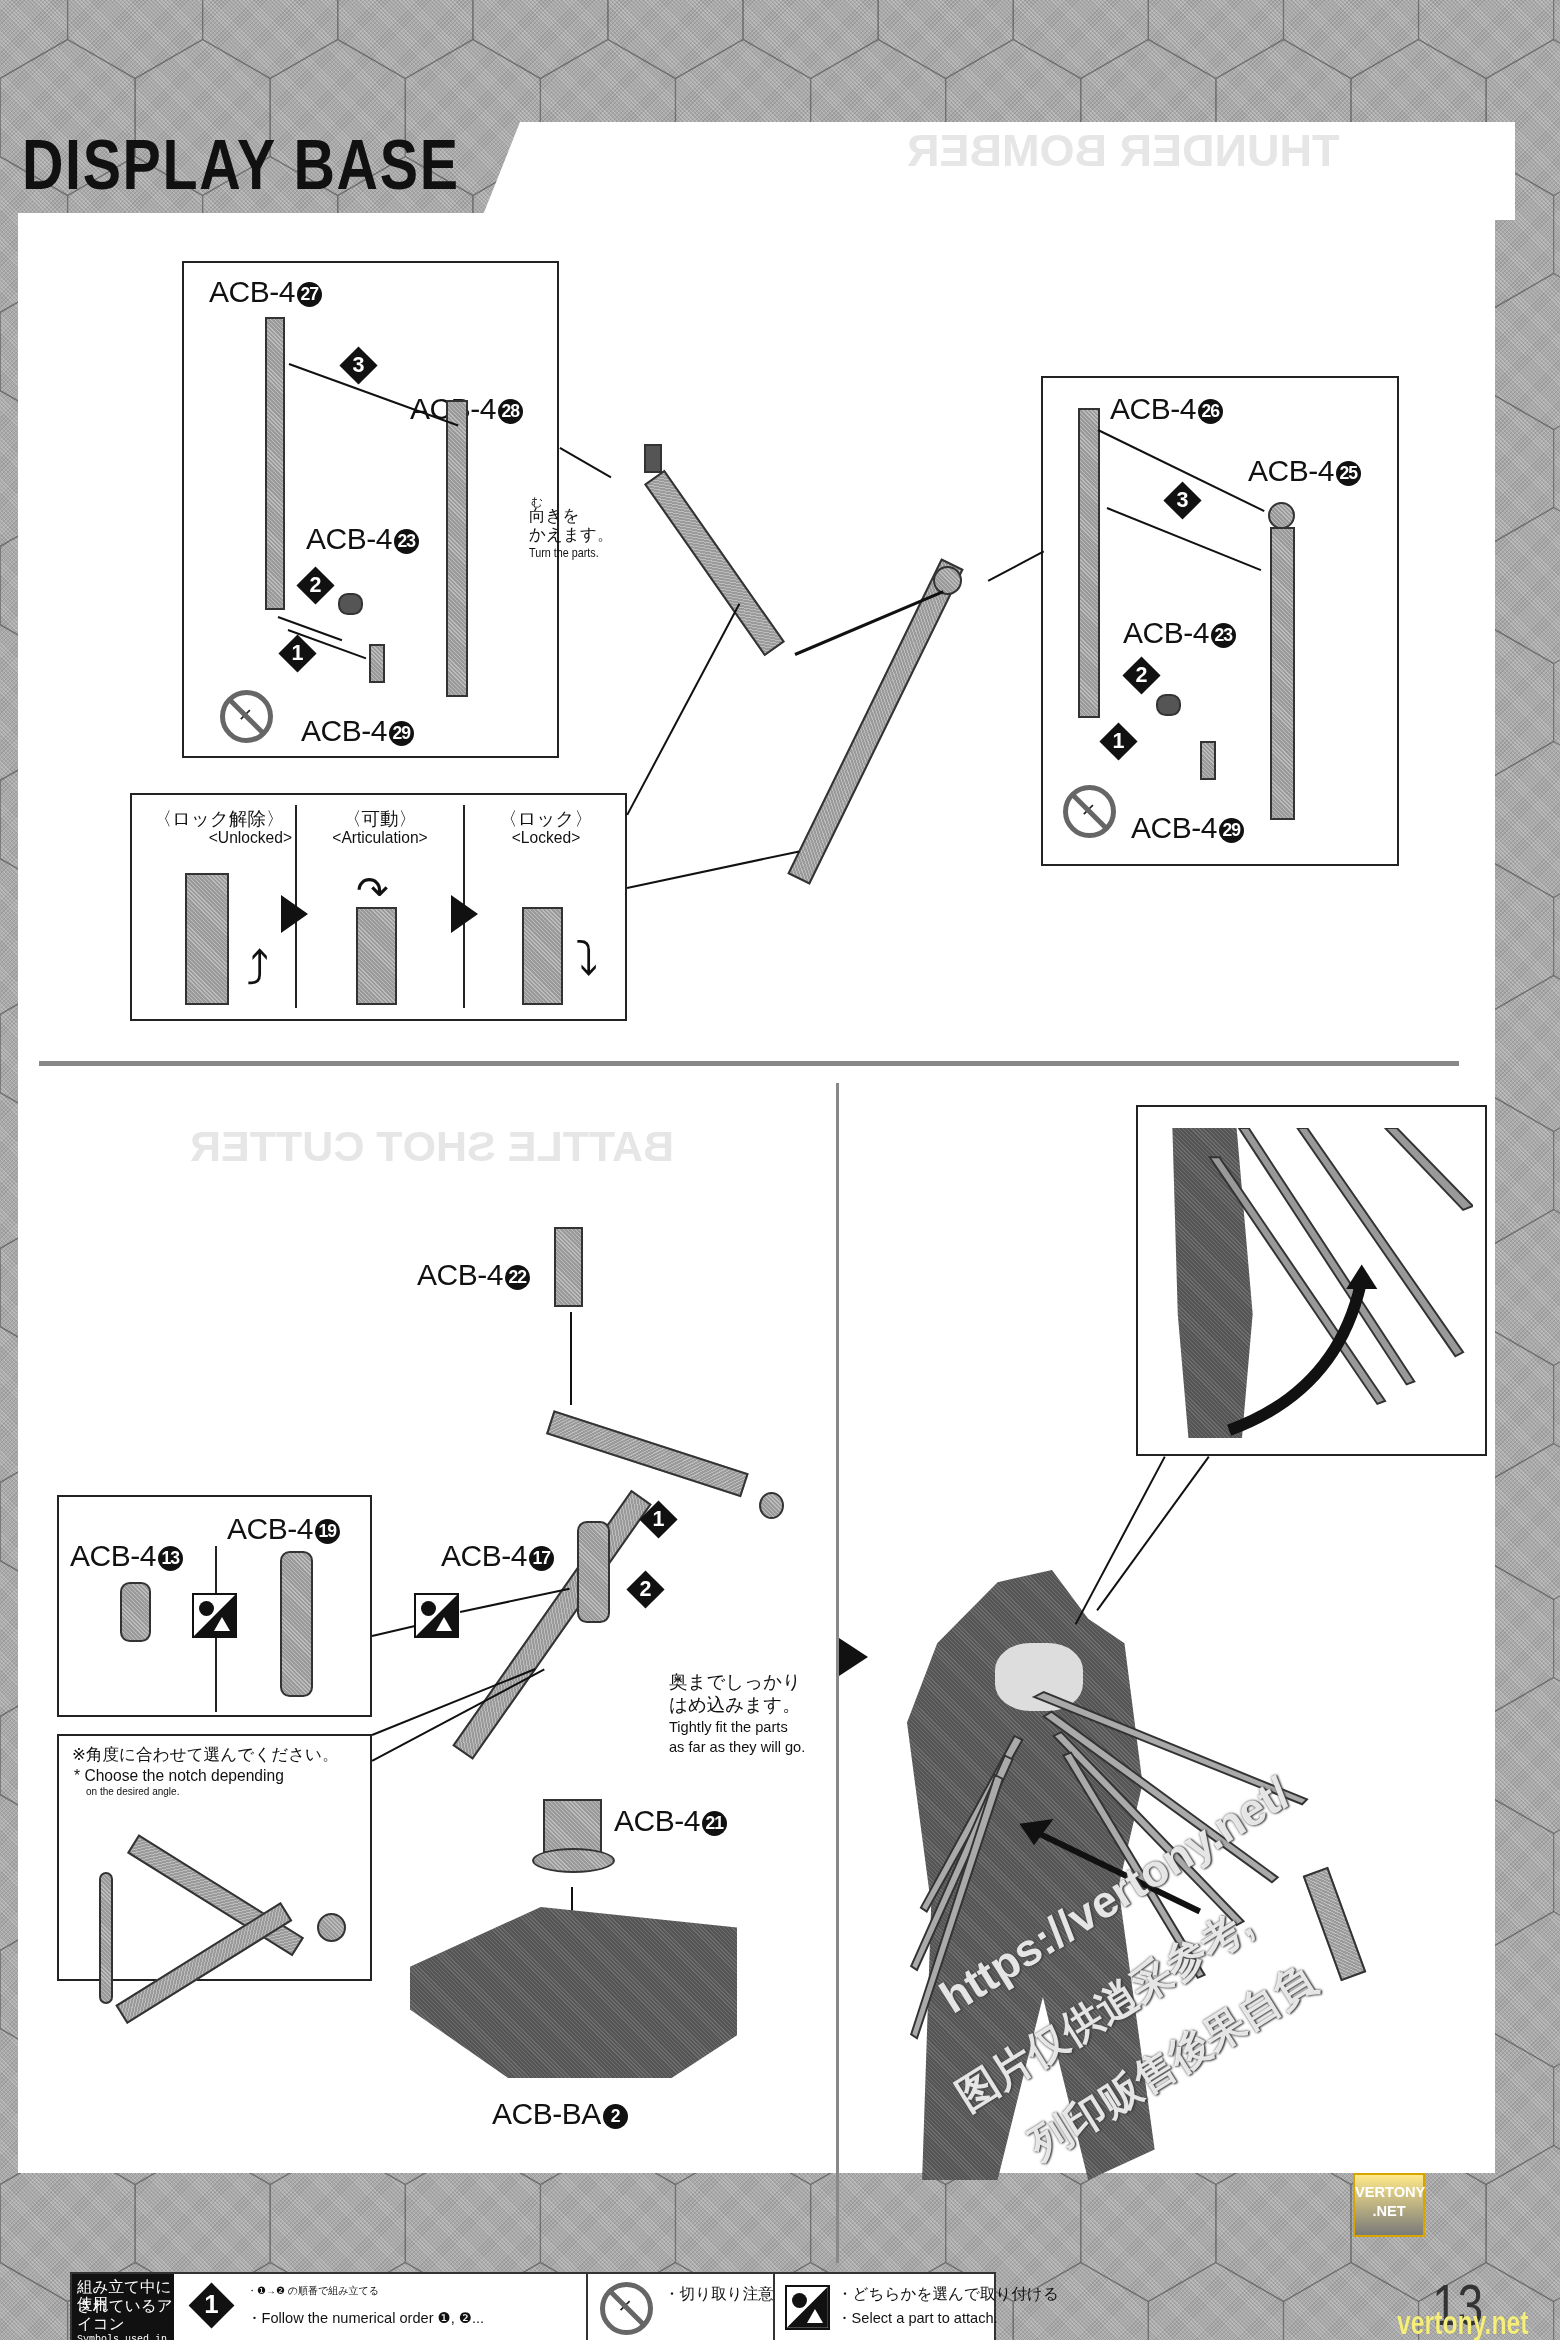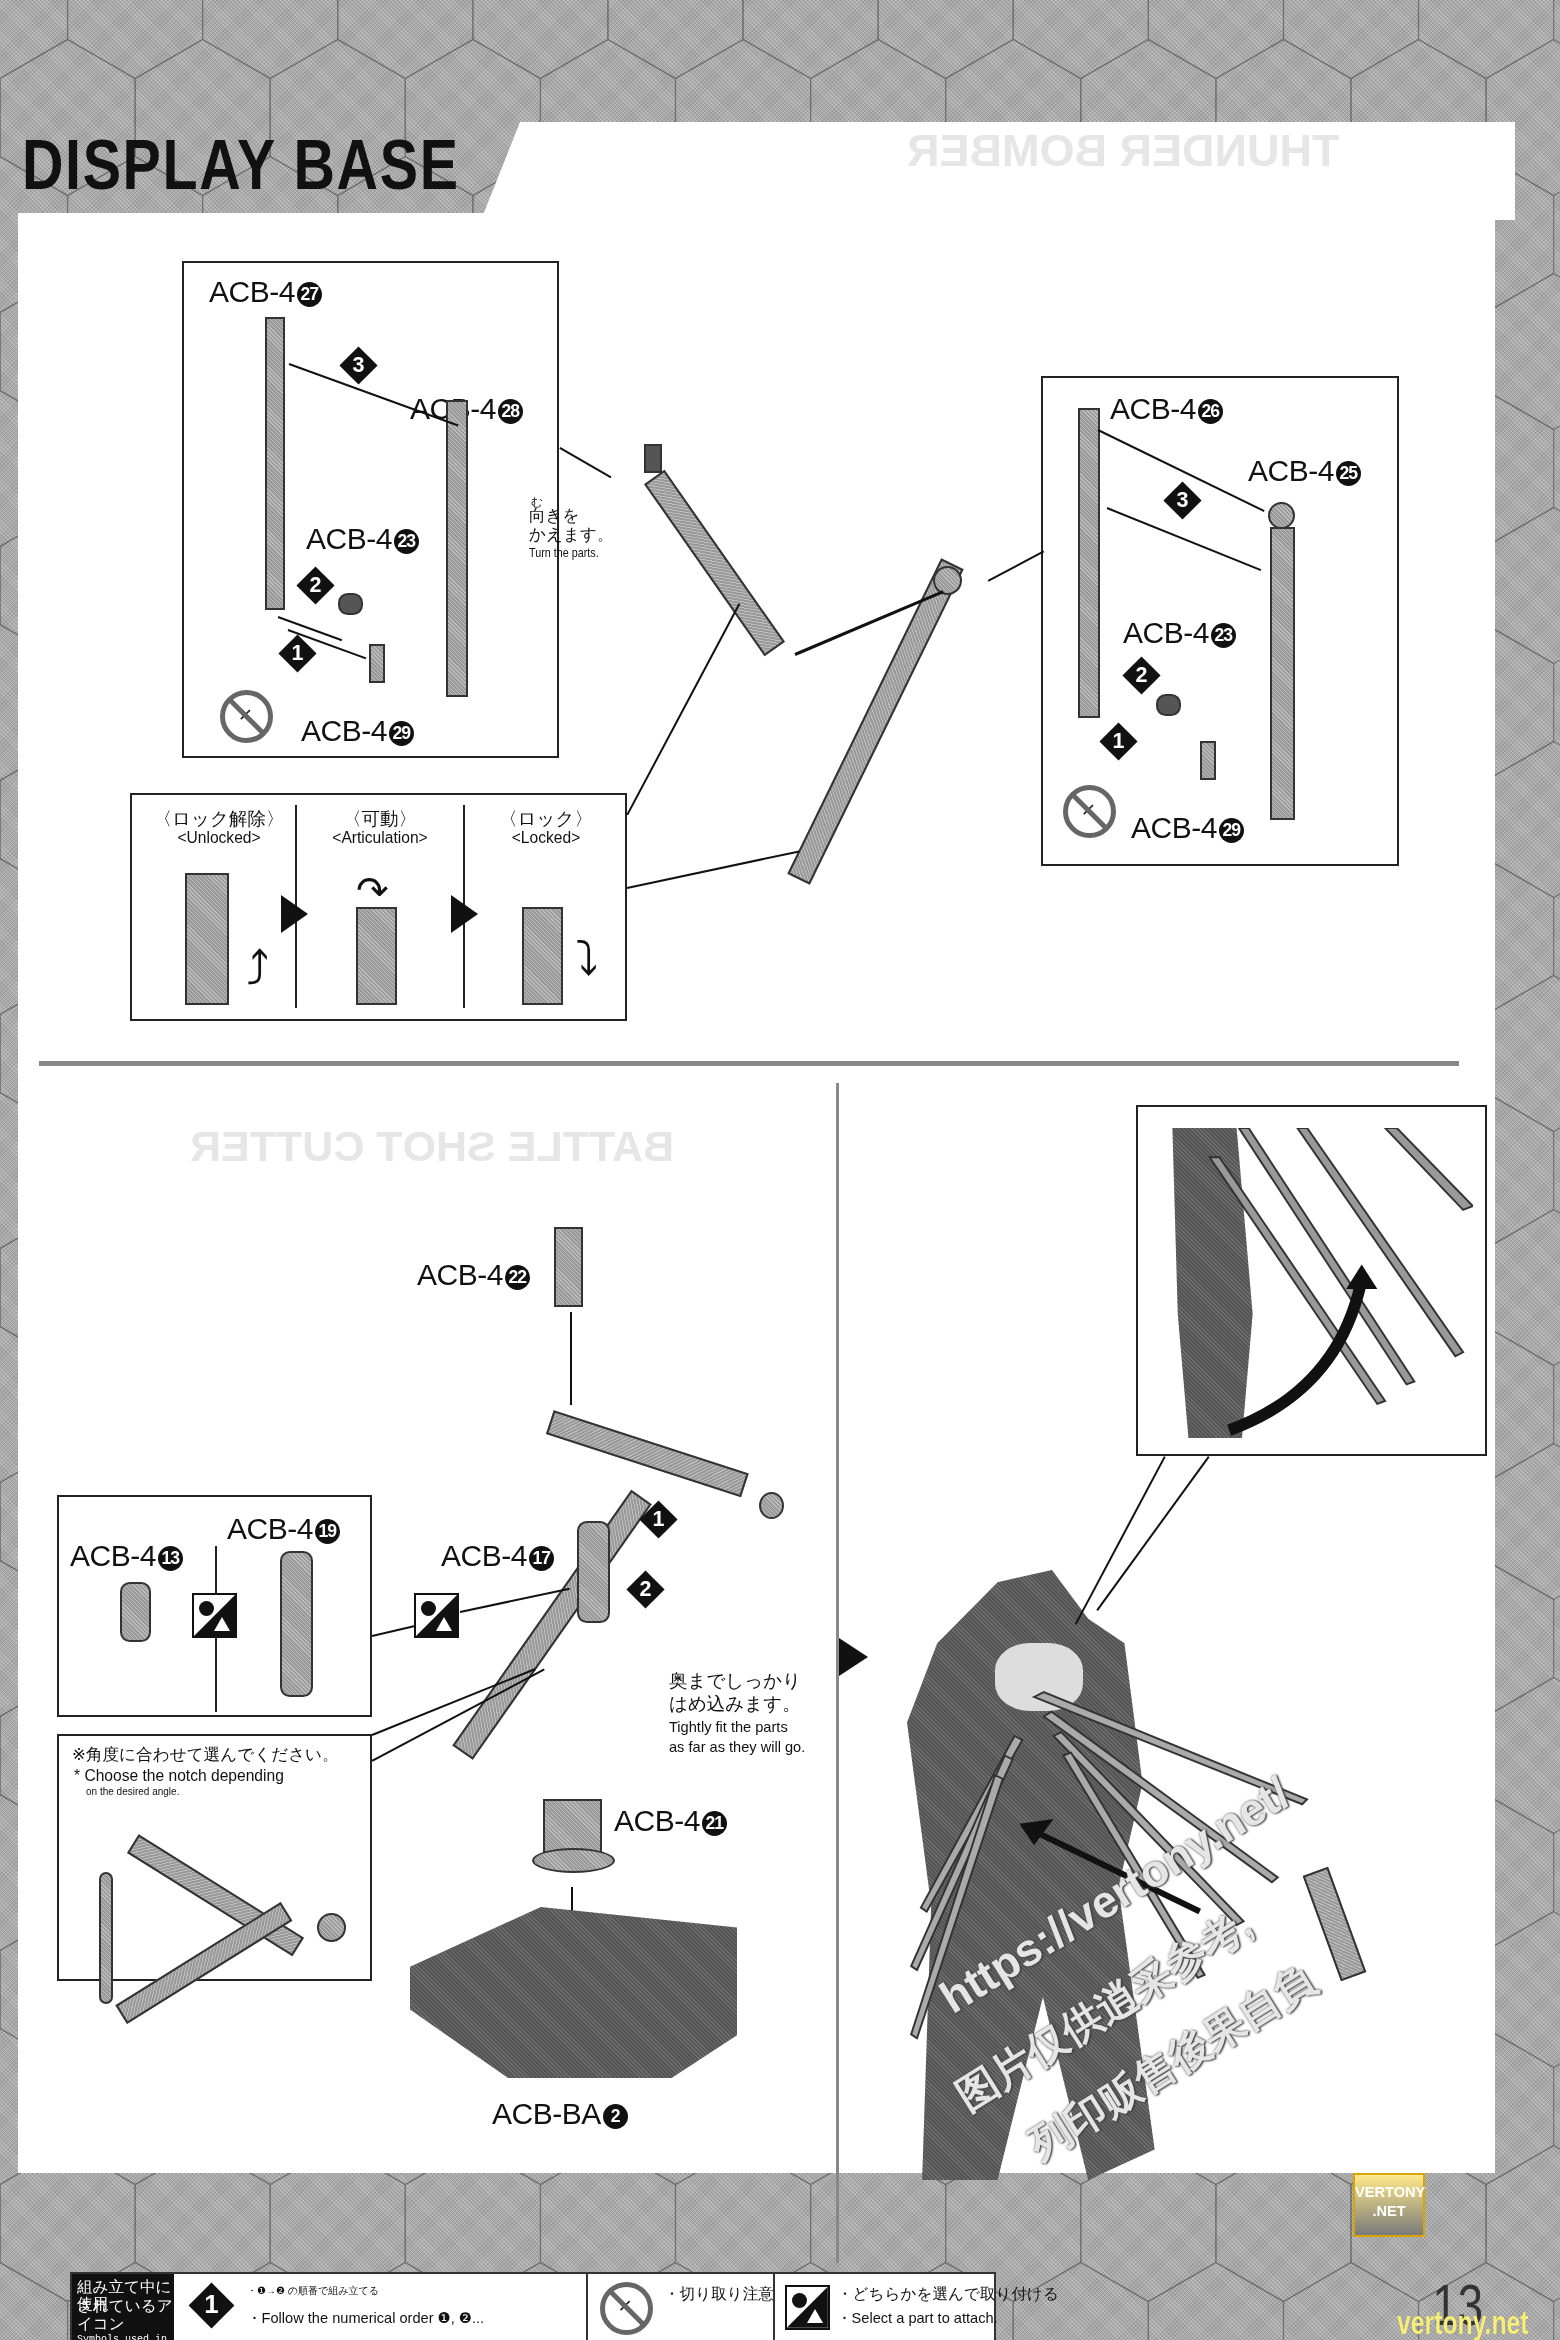--- a/index.html
+++ b/index.html
@@ -426,21 +426,21 @@
     <div class="n">1</div>
   </div>
 <div class="nocut" style="left:1063px;top:785px;">
     <span class="x">✕</span>
   </div>
 
 <div class="box" style="left:130px;top:793px;width:497px;height:228px;"></div>
 <div class="abs" style="left:295px;top:805px;width:2px;height:203px;background:#222;"></div>
 <div class="abs" style="left:463px;top:805px;width:2px;height:203px;background:#222;"></div>
 <div class="jp" style="left:146px;top:806px;width:146px;text-align:center;font-size:18.5px;">〈ロック解除〉</div>
-<div class="jp" style="left:146px;top:829px;width:146px;text-align:center;font-size:15.6px;">&lt;Unlocked&gt;</div>
+<div class="jp" style="left:146px;top:829px;width:146px;text-align:right;font-size:15.6px;">&lt;Unlocked&gt;</div>
 <div class="jp" style="left:298px;top:806px;width:164px;text-align:center;font-size:18.5px;">〈可動〉</div>
 <div class="jp" style="left:298px;top:829px;width:164px;text-align:center;font-size:15.6px;">&lt;Articulation&gt;</div>
 <div class="jp" style="left:468px;top:806px;width:156px;text-align:center;font-size:18.5px;">〈ロック〉</div>
 <div class="jp" style="left:468px;top:829px;width:156px;text-align:center;font-size:15.6px;">&lt;Locked&gt;</div>
 <div class="part" style="left:185px;top:873px;width:44px;height:132px;"></div>
 <div class="abs" style="left:246px;top:941px;font-size:47px;">⤴</div>
 <div class="abs" style="left:281px;top:895px;width:0;height:0;border-top:19.5px solid transparent;border-bottom:19.5px solid transparent;border-left:27px solid #111;"></div>
 <div class="part" style="left:356px;top:907px;width:41px;height:98px;"></div>
 <div class="abs" style="left:356px;top:868px;font-size:39px;">↷</div>
 <div class="abs" style="left:451px;top:895px;width:0;height:0;border-top:19.5px solid transparent;border-bottom:19.5px solid transparent;border-left:27px solid #111;"></div>
@@ -467,21 +467,21 @@
 <div class="part" style="left:577px;top:1521px;width:33px;height:102px;border-radius:9.8px;"></div>
 <div class="dia" style="left:639px;top:1500px;">
     <div class="d"></div>
     <div class="n">1</div>
   </div>
 <div class="dia" style="left:626px;top:1570px;">
     <div class="d"></div>
     <div class="n">2</div>
   </div>
 
-<div class="jp" style="left:669px;top:1670px;font-size:18.5px;line-height:23.4px;font-family:Liberation Serif, serif;">
+<div class="jp" style="left:669px;top:1670px;font-size:18.5px;line-height:23.4px;">
   <div>奥までしっかり</div>
     <div>はめ込みます。</div>
 </div>
 <div class="jp" style="left:669px;top:1718px;font-size:14.6px;line-height:19.5px;">
   <div>Tightly fit the parts</div>
     <div>as far as they will go.</div>
 </div>
 
 <div class="box" style="left:57px;top:1495px;width:315px;height:222px;"></div>
 <div class="abs" style="left:215px;top:1546px;width:2px;height:166px;background:#222;"></div>

